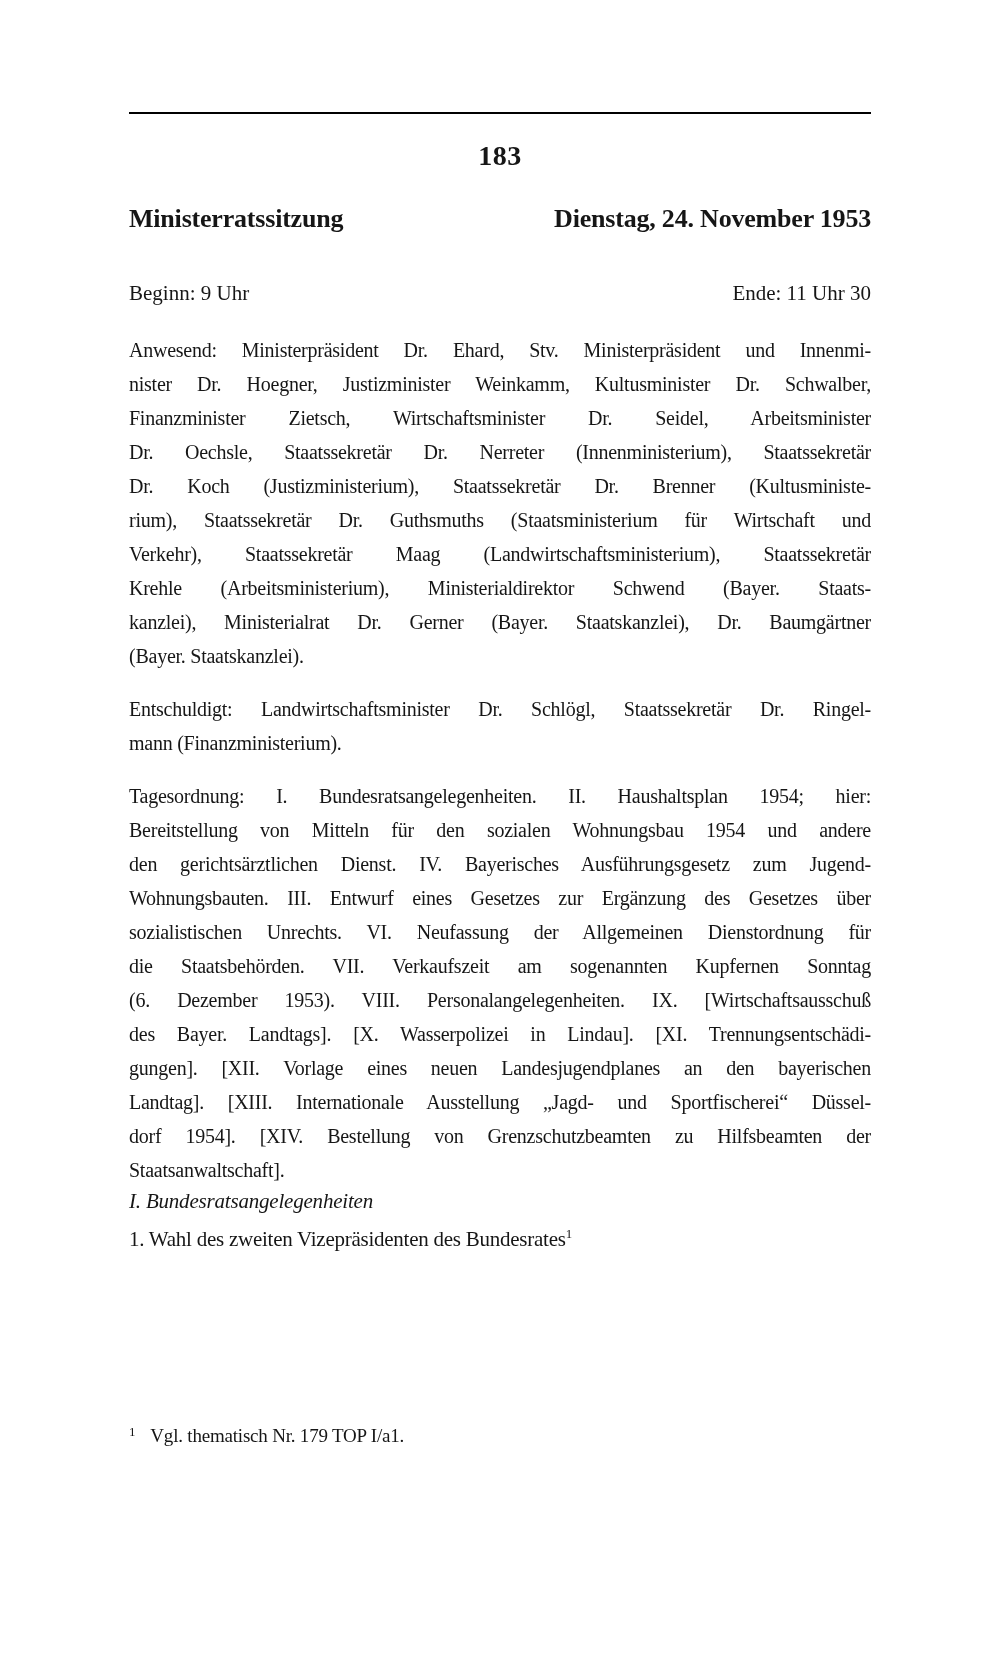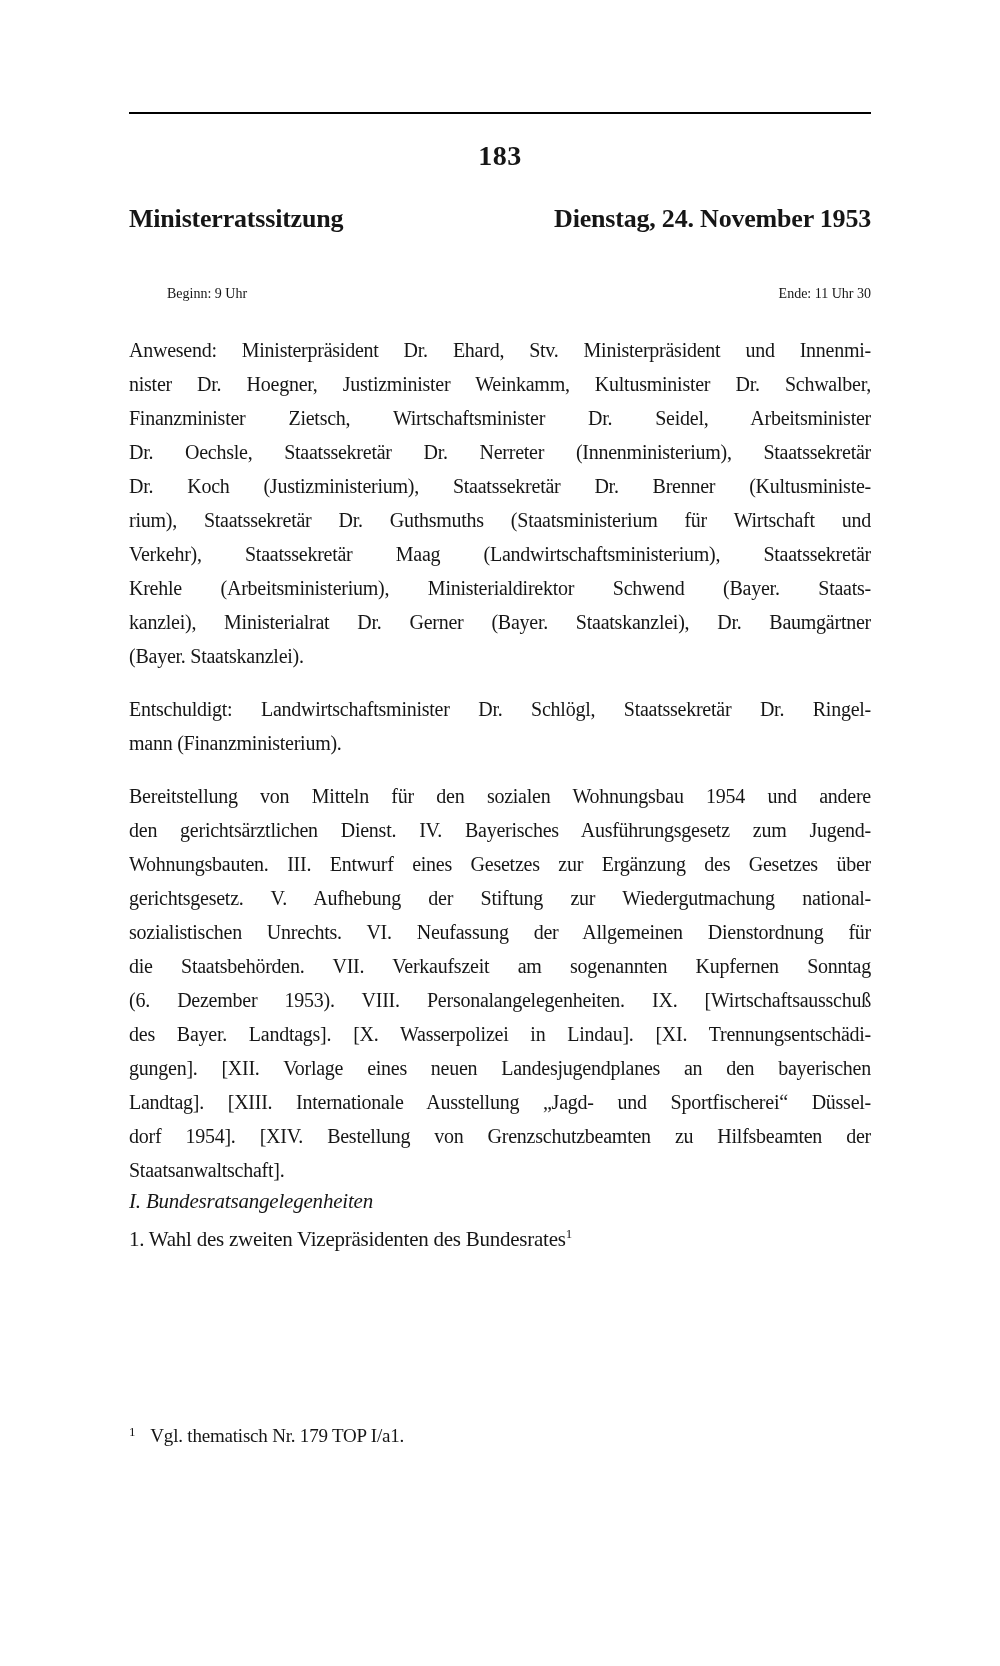--- a/index.html
+++ b/index.html
@@ -44,23 +44,22 @@
     font-weight: bold;
     font-size: 26px;
     line-height: 30px;
     letter-spacing: -0.2px;
   }
   .times-row {
     margin-top: 46px;
     display: flex;
     justify-content: space-between;
     align-items: baseline;
-    font-size: 14px;
+    font-size: 21px;
     line-height: 27px;
-    margin-left: 38px;
   }
   .para {
     font-size: 20px;
     line-height: 34px;
     letter-spacing: -0.25px;
   }
   .para-1 { margin-top: 26px; }
   .para-2 { margin-top: 19px; }
   .para-3 { margin-top: 19px; }
   .pline {
@@ -145,24 +144,24 @@
         <div class="pline">kanzlei), Ministerialrat Dr. Gerner (Bayer. Staatskanzlei), Dr. Baumgärtner</div>
         <div class="pline lastline">(Bayer. Staatskanzlei).</div>
       </div>
 
     <div class="para para-2">
         <div class="pline"><span class="it">Entschuldigt:</span><span> Landwirtschaftsminister Dr. Schlögl, Staatssekretär Dr. Ringel-</span></div>
         <div class="pline lastline">mann (Finanzministerium).</div>
       </div>
 
     <div class="para para-3">
+        <div class="pline"><span class="it">Tagesordnung:</span><span> I. Bundesratsangelegenheiten. II. Haushaltsplan 1954; hier:</span></div>
         <div class="pline">Bereitstellung von Mitteln für den sozialen Wohnungsbau 1954 und andere</div>
         <div class="pline">den gerichtsärztlichen Dienst. IV. Bayerisches Ausführungsgesetz zum Jugend-</div>
         <div class="pline">Wohnungsbauten. III. Entwurf eines Gesetzes zur Ergänzung des Gesetzes über</div>
-        <div class="pline">gerichtsgesetz. V. Aufhebung der Stiftung zur Wiedergutmachung national-</div>
         <div class="pline">sozialistischen Unrechts. VI. Neufassung der Allgemeinen Dienstordnung für</div>
         <div class="pline">die Staatsbehörden. VII. Verkaufszeit am sogenannten Kupfernen Sonntag</div>
         <div class="pline">(6. Dezember 1953). VIII. Personalangelegenheiten. IX. [Wirtschaftsausschuß</div>
         <div class="pline">des Bayer. Landtags]. [X. Wasserpolizei in Lindau]. [XI. Trennungsentschädi-</div>
         <div class="pline">gungen]. [XII. Vorlage eines neuen Landesjugendplanes an den bayerischen</div>
         <div class="pline">Landtag]. [XIII. Internationale Ausstellung „Jagd- und Sportfischerei“ Düssel-</div>
         <div class="pline">dorf 1954]. [XIV. Bestellung von Grenzschutzbeamten zu Hilfsbeamten der</div>
         <div class="pline lastline">Staatsanwaltschaft].</div>
       </div>
 

